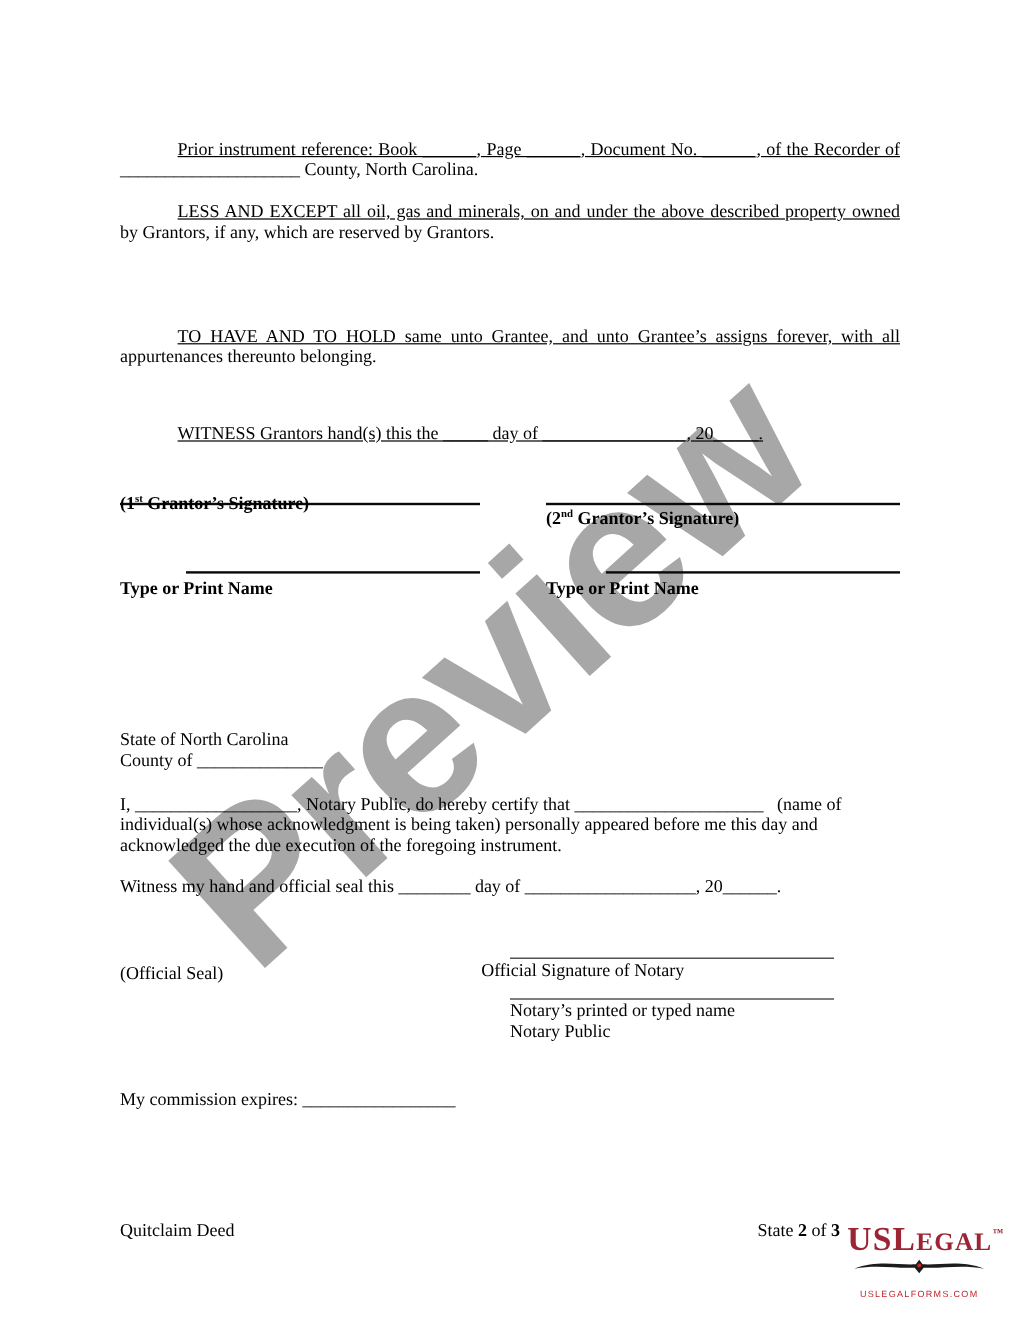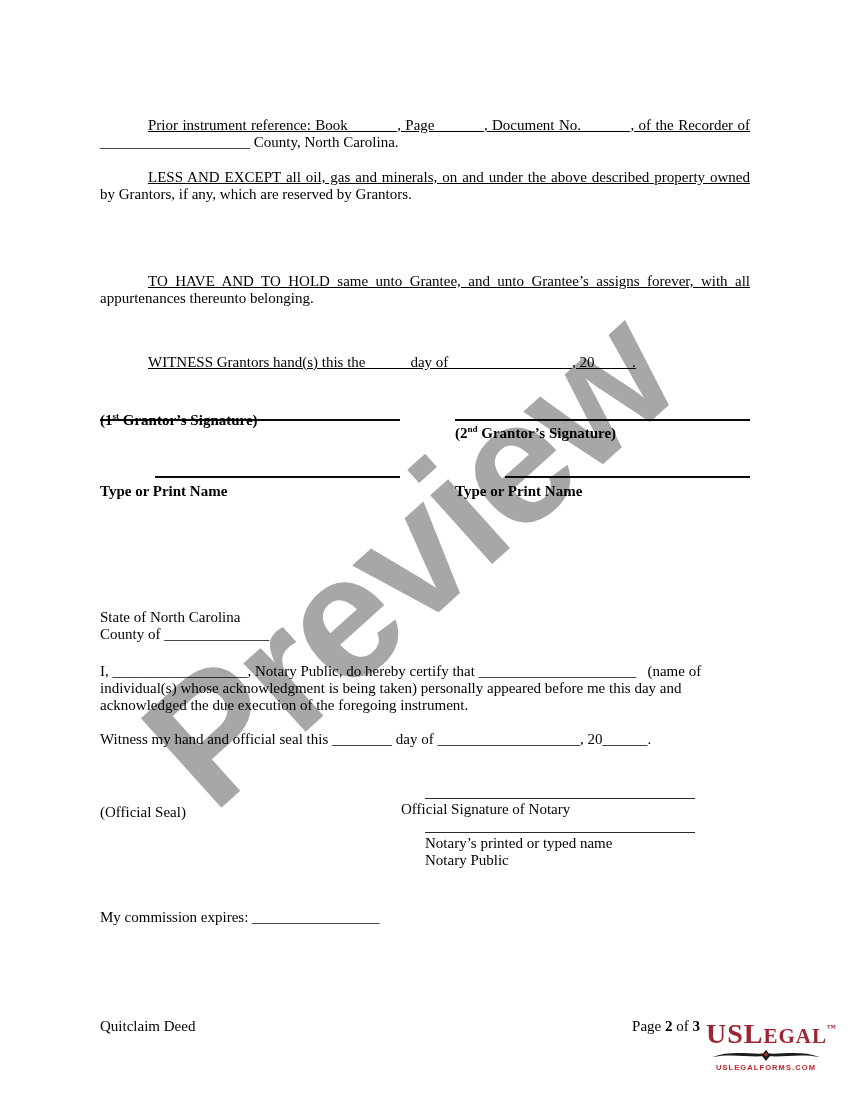--- a/index.html
+++ b/index.html
@@ -28,22 +28,22 @@
   .rule2 { border-top:2px solid #0a0a0a; height:0; }
   .rule1 { border-top:1px solid #2a2a2a; height:0; }
   
   .pgright { text-align:right; }
   .logo { text-align:center; line-height:1; z-index:2; position:absolute; }
   .lg-word { font-family:"Liberation Serif", serif; font-weight:bold; color:var(--logo-red,#9c2433); white-space:nowrap; }
   .lg-big { font-size:28px; letter-spacing:1px; }
   .lg-small { font-size:21px; letter-spacing:1px; }
   .lg-tm { font-size:9px; vertical-align:12px; }
   .lg-eagle { display:block; margin:-1px auto 0 auto; }
-  .lg-url { font-family:"Liberation Sans", sans-serif; font-weight:bold; font-size:7.5px;
-            letter-spacing:1.1px; color:var(--url-red,#c3262b); margin-top:2px; }
+  .lg-url { font-family:"Liberation Sans", sans-serif; font-weight:normal; font-size:7.5px;
+            letter-spacing:1.1px; color:var(--url-red,#c3262b); margin-top:13px; }
 </style>
 </head>
 <body>
 
 <div class="page">
 
   <div class="wm">
     <span>Preview</span>
   </div>
 
@@ -92,21 +92,21 @@
   <div class="abs rule1" style="left:425px;top:798px;width:270px"></div>
   <div class="abs" style="left:401px;top:801px">Official Signature of Notary</div>
   <div class="abs rule1" style="left:425px;top:832px;width:270px"></div>
   <div class="abs" style="left:425px;top:835px">Notary’s printed or typed name</div>
   <div class="abs" style="left:425px;top:852px">Notary Public</div>
 
   <div class="abs" style="left:100px;top:909px">My commission expires: _________________</div>
 
   <div class="abs" style="left:100px;top:1018px">Quitclaim Deed</div>
   <div class="abs pgright" style="left:540px;top:1018px;width:160px">
-    <span>Page</span>
+    <span>State</span>
     <span class="b">2</span>
     <span>of</span>
     <span class="b">3</span>
   </div>
 
   <div class="logo" style="left:706px;top:1020px;width:120px">
     <div class="lg-word"><span class="lg-big">USL</span><span class="lg-small">EGAL</span><span class="lg-tm">™</span></div>
     <svg class="lg-eagle" viewBox="0 0 120 16" width="112" height="15" aria-hidden="true">
       <path d="M2 11 C 22 3 42 8 57 7 L 60 3 L 63 7 C 78 8 98 3 118 11 C 98 7 80 11 64 10 L 60 15 L 56 10 C 40 11 22 7 2 11 Z" fill="#1c1c1c"></path>
       <circle cx="60" cy="8" r="1.8" fill="#c3262b"></circle>

